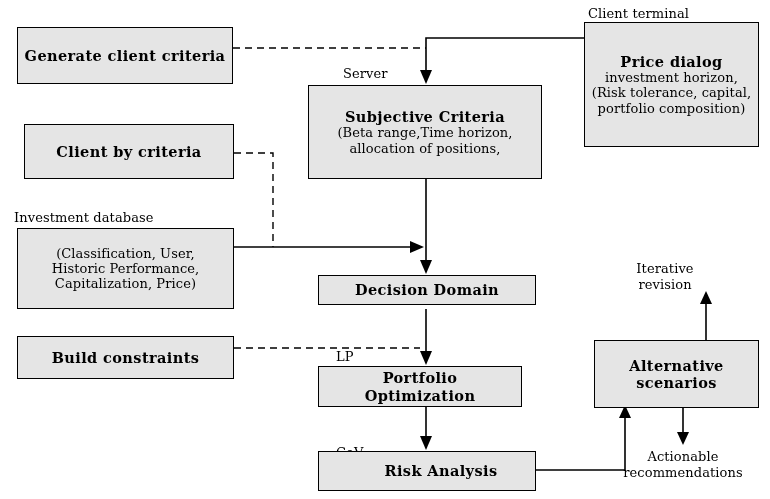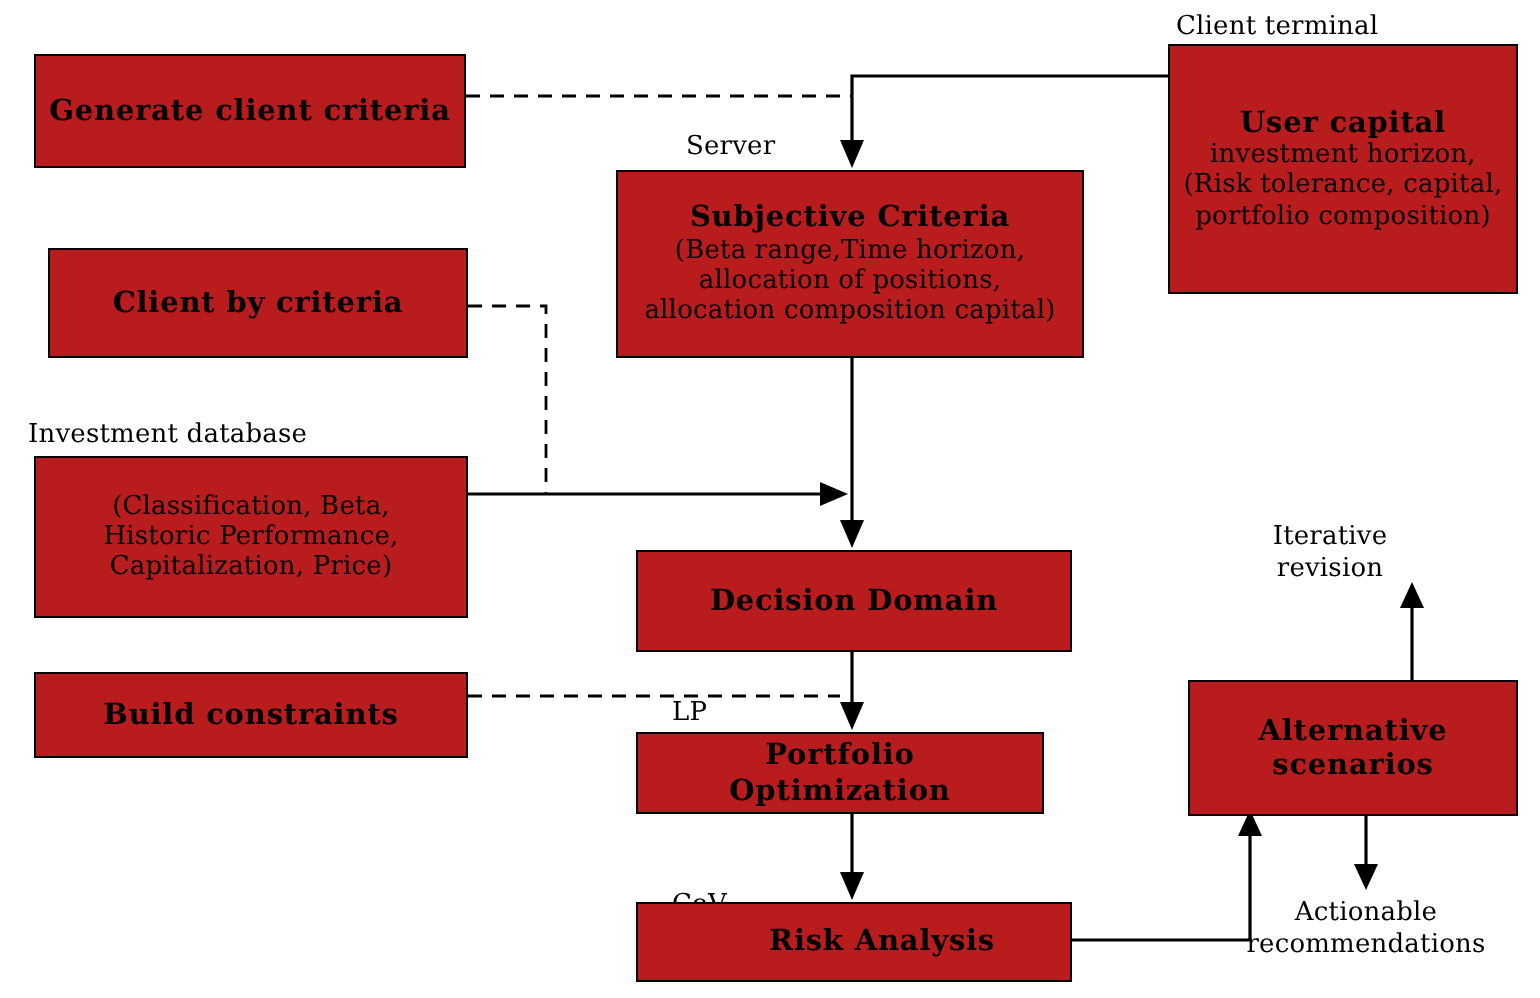--- a/index.html
+++ b/index.html
@@ -22,21 +22,21 @@
     left: 0;
     top: 0;
     width: 770px;
     height: 499px;
     pointer-events: none;
   }
   .node {
     position: absolute;
     box-sizing: border-box;
     border: 1px solid #000000;
-    background: #b91c1c;
+    background: #e5e5e5;
     display: flex;
     flex-direction: column;
     align-items: center;
     justify-content: center;
     text-align: center;
     line-height: 1.18;
   }
   .node .title {
     font-weight: bold;
     font-size: 14.5px;
@@ -67,21 +67,21 @@
     line-height: 1.2;
   }
 
   
   #node-generate-client-criteria { left: 17px;  top: 27px;  width: 216px; height: 57px; }
   #node-screen-by-criteria       { left: 24px;  top: 124px; width: 210px; height: 55px; }
   #node-universe-of-stocks       { left: 17px;  top: 228px; width: 217px; height: 81px; }
   #node-build-constraints        { left: 17px;  top: 336px; width: 217px; height: 43px; }
 
   #node-subjective-criteria      { left: 308px; top: 85px;  width: 234px; height: 94px; }
-  #node-decision-domain          { left: 318px; top: 275px; width: 218px; height: 51px; }
+  #node-decision-domain          { left: 318px; top: 275px; width: 218px; height: 30px; }
   #node-portfolio-optimization   { left: 318px; top: 366px; width: 204px; height: 41px; }
   #node-risk-analysis            { left: 318px; top: 451px; width: 218px; height: 40px; padding-left: 28px; }
 
   #node-user-dialog              { left: 584px; top: 22px;  width: 175px; height: 125px; }
   #node-alternative-scenarios    { left: 594px; top: 340px; width: 165px; height: 68px; }
 
   
   #caption-client-terminal    { left: 588px; top: 6px; }
   #caption-server             { left: 343px; top: 66px; }
   #caption-investment-db      { left: 14px;  top: 210px; }
@@ -161,53 +161,52 @@
   <div class="node" id="node-generate-client-criteria">
     <div class="title">Generate  client  criteria</div>
   </div>
 
   <div class="node" id="node-screen-by-criteria">
     <div class="title">Client  by  criteria</div>
   </div>
 
   <div class="node" id="node-universe-of-stocks">
     <div class="sub">
-        <span class="sub-line">(Classification, Beta,</span>
+        <span class="sub-line">(Classification, User,</span>
         <span class="sub-line">Historic Performance,</span>
         <span class="sub-line">Capitalization, Price)</span>
       </div>
   </div>
 
   <div class="node" id="node-build-constraints">
     <div class="title">Build  constraints</div>
   </div>
 
   <div class="node" id="node-subjective-criteria">
     <div class="title">Subjective Criteria</div>
     <div class="sub">
         <span class="sub-line">(Beta range,Time horizon,</span>
         <span class="sub-line">allocation of positions,</span>
-        <span class="sub-line">allocation composition capital)</span>
       </div>
   </div>
 
   <div class="node" id="node-decision-domain">
     <div class="title">Decision Domain</div>
   </div>
 
   <div class="node" id="node-portfolio-optimization">
     <div class="title wrapped" style="max-width:130px;">Portfolio Optimization</div>
   </div>
 
   <div class="node" id="node-risk-analysis">
     <div class="title">Risk Analysis</div>
   </div>
 
   <div class="node" id="node-user-dialog">
-    <div class="title">User capital</div>
+    <div class="title">Price dialog</div>
     <div class="sub">
         <span class="sub-line">investment horizon,</span>
         <span class="sub-line">(Risk tolerance, capital,</span>
         <span class="sub-line">portfolio composition)</span>
       </div>
   </div>
 
   <div class="node" id="node-alternative-scenarios">
     <div class="title wrapped" style="max-width:120px;">Alternative scenarios</div>
   </div>

